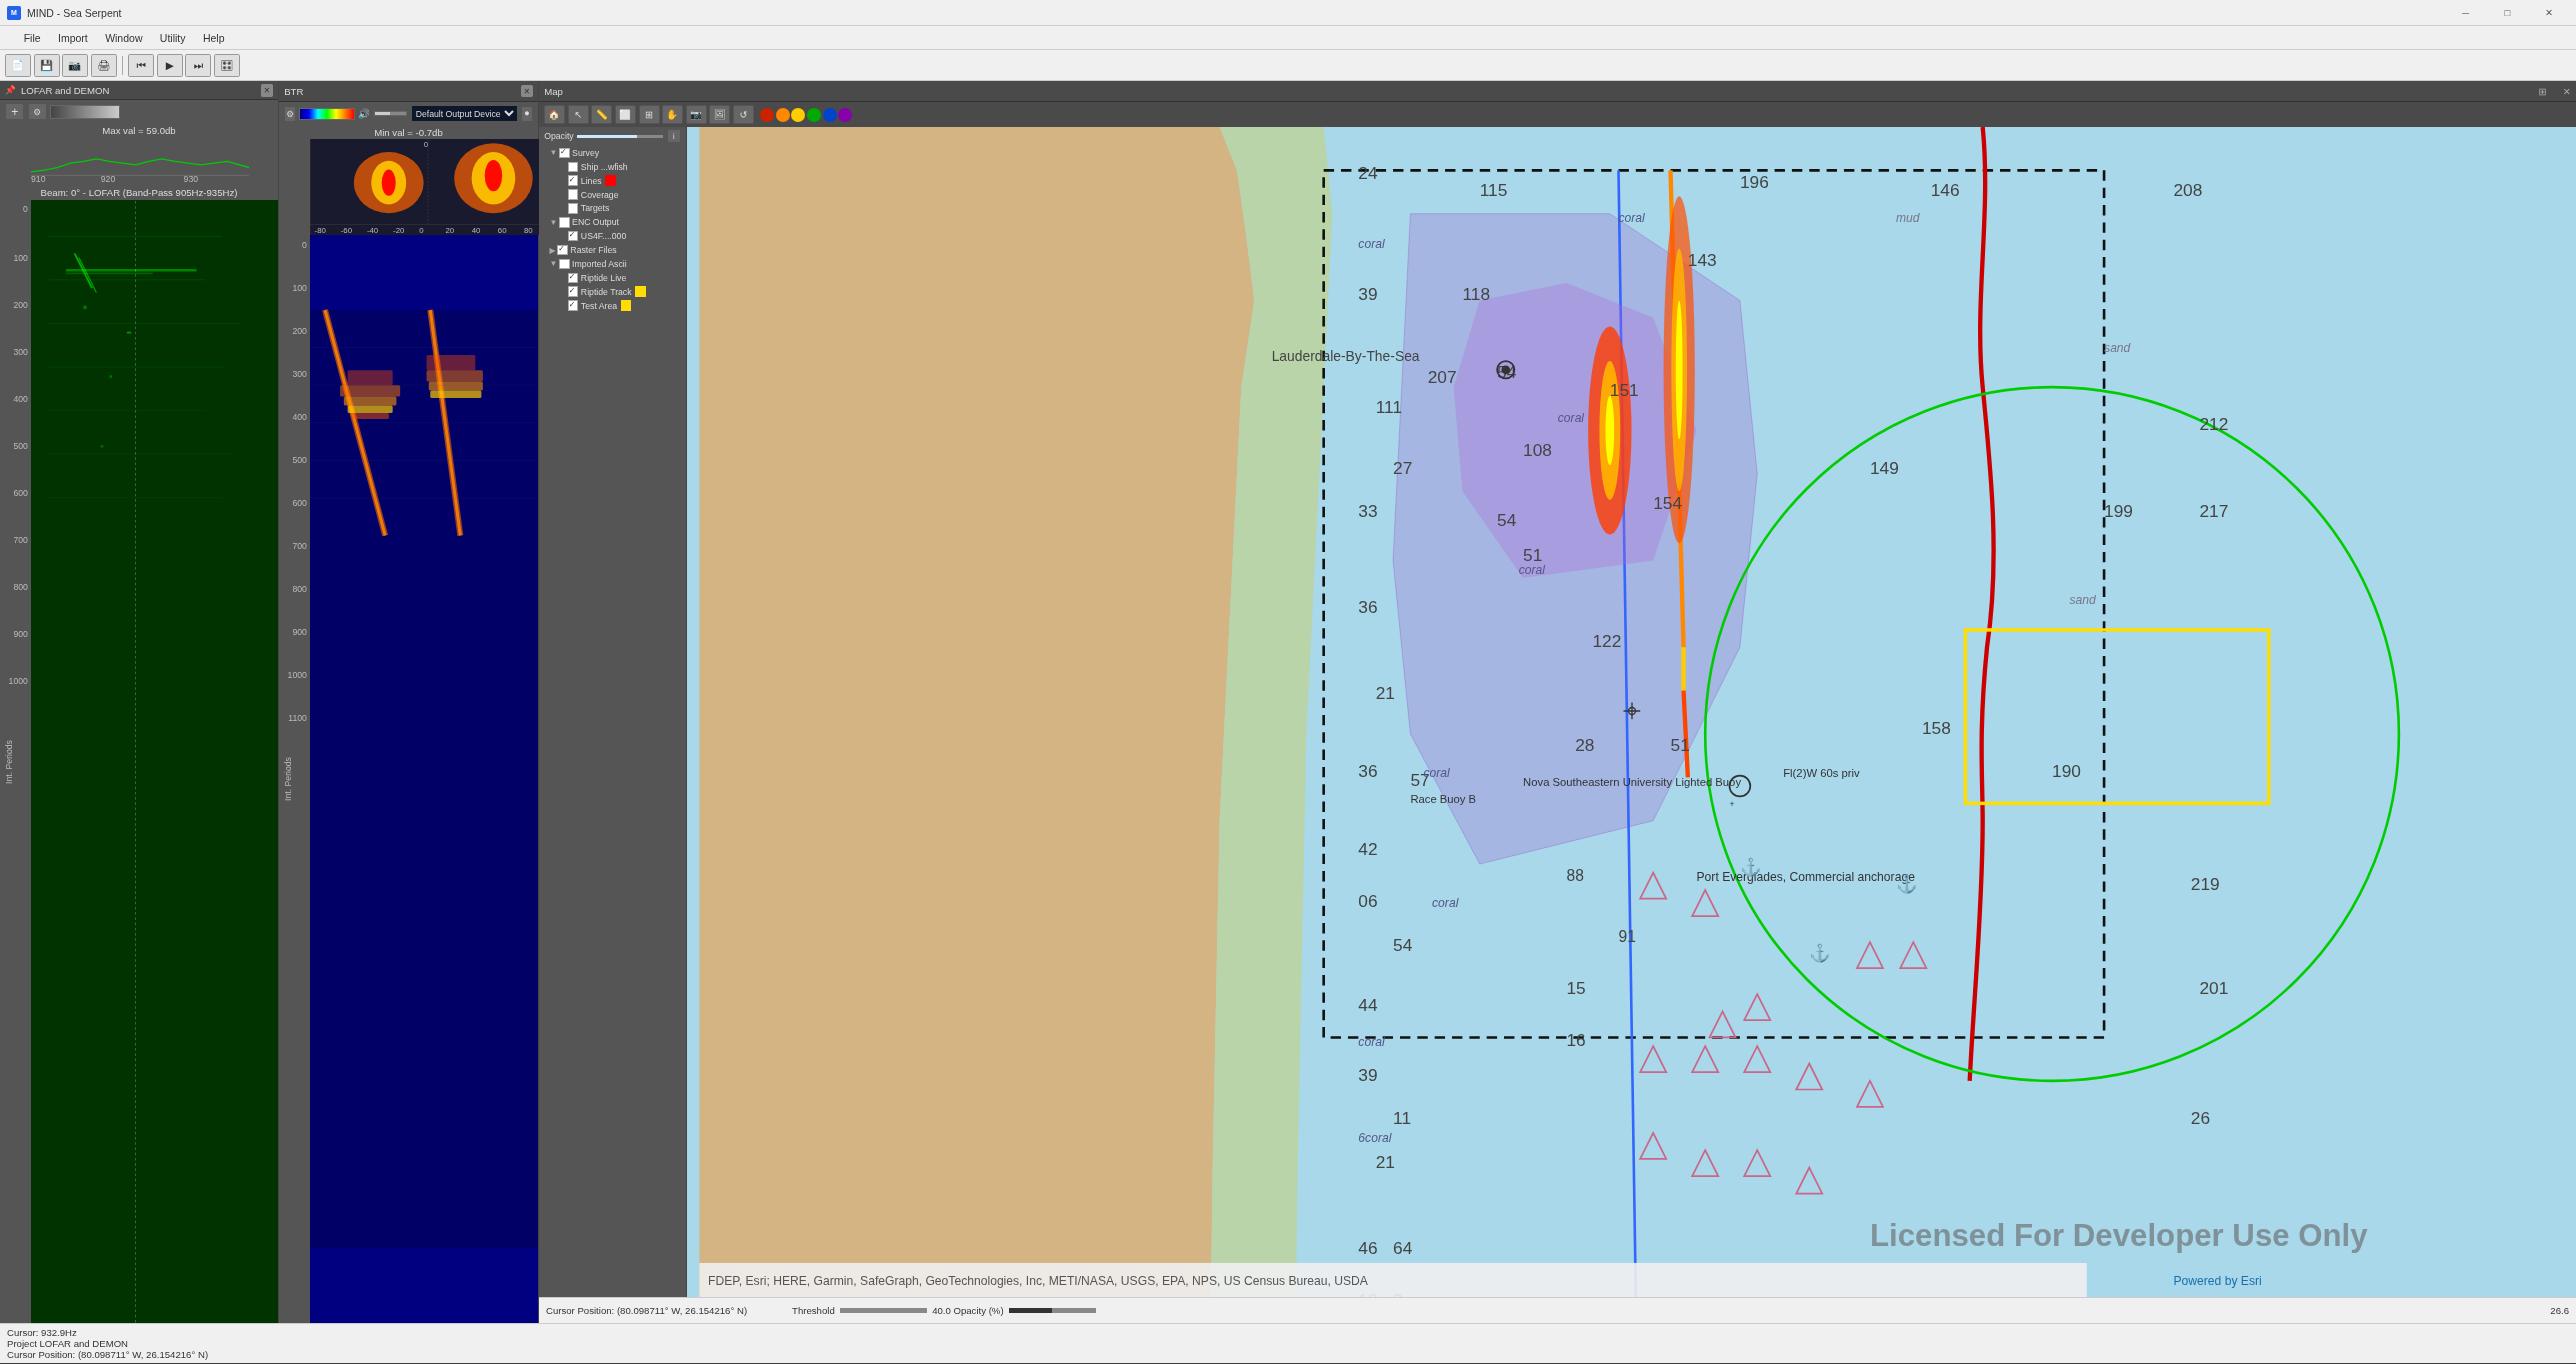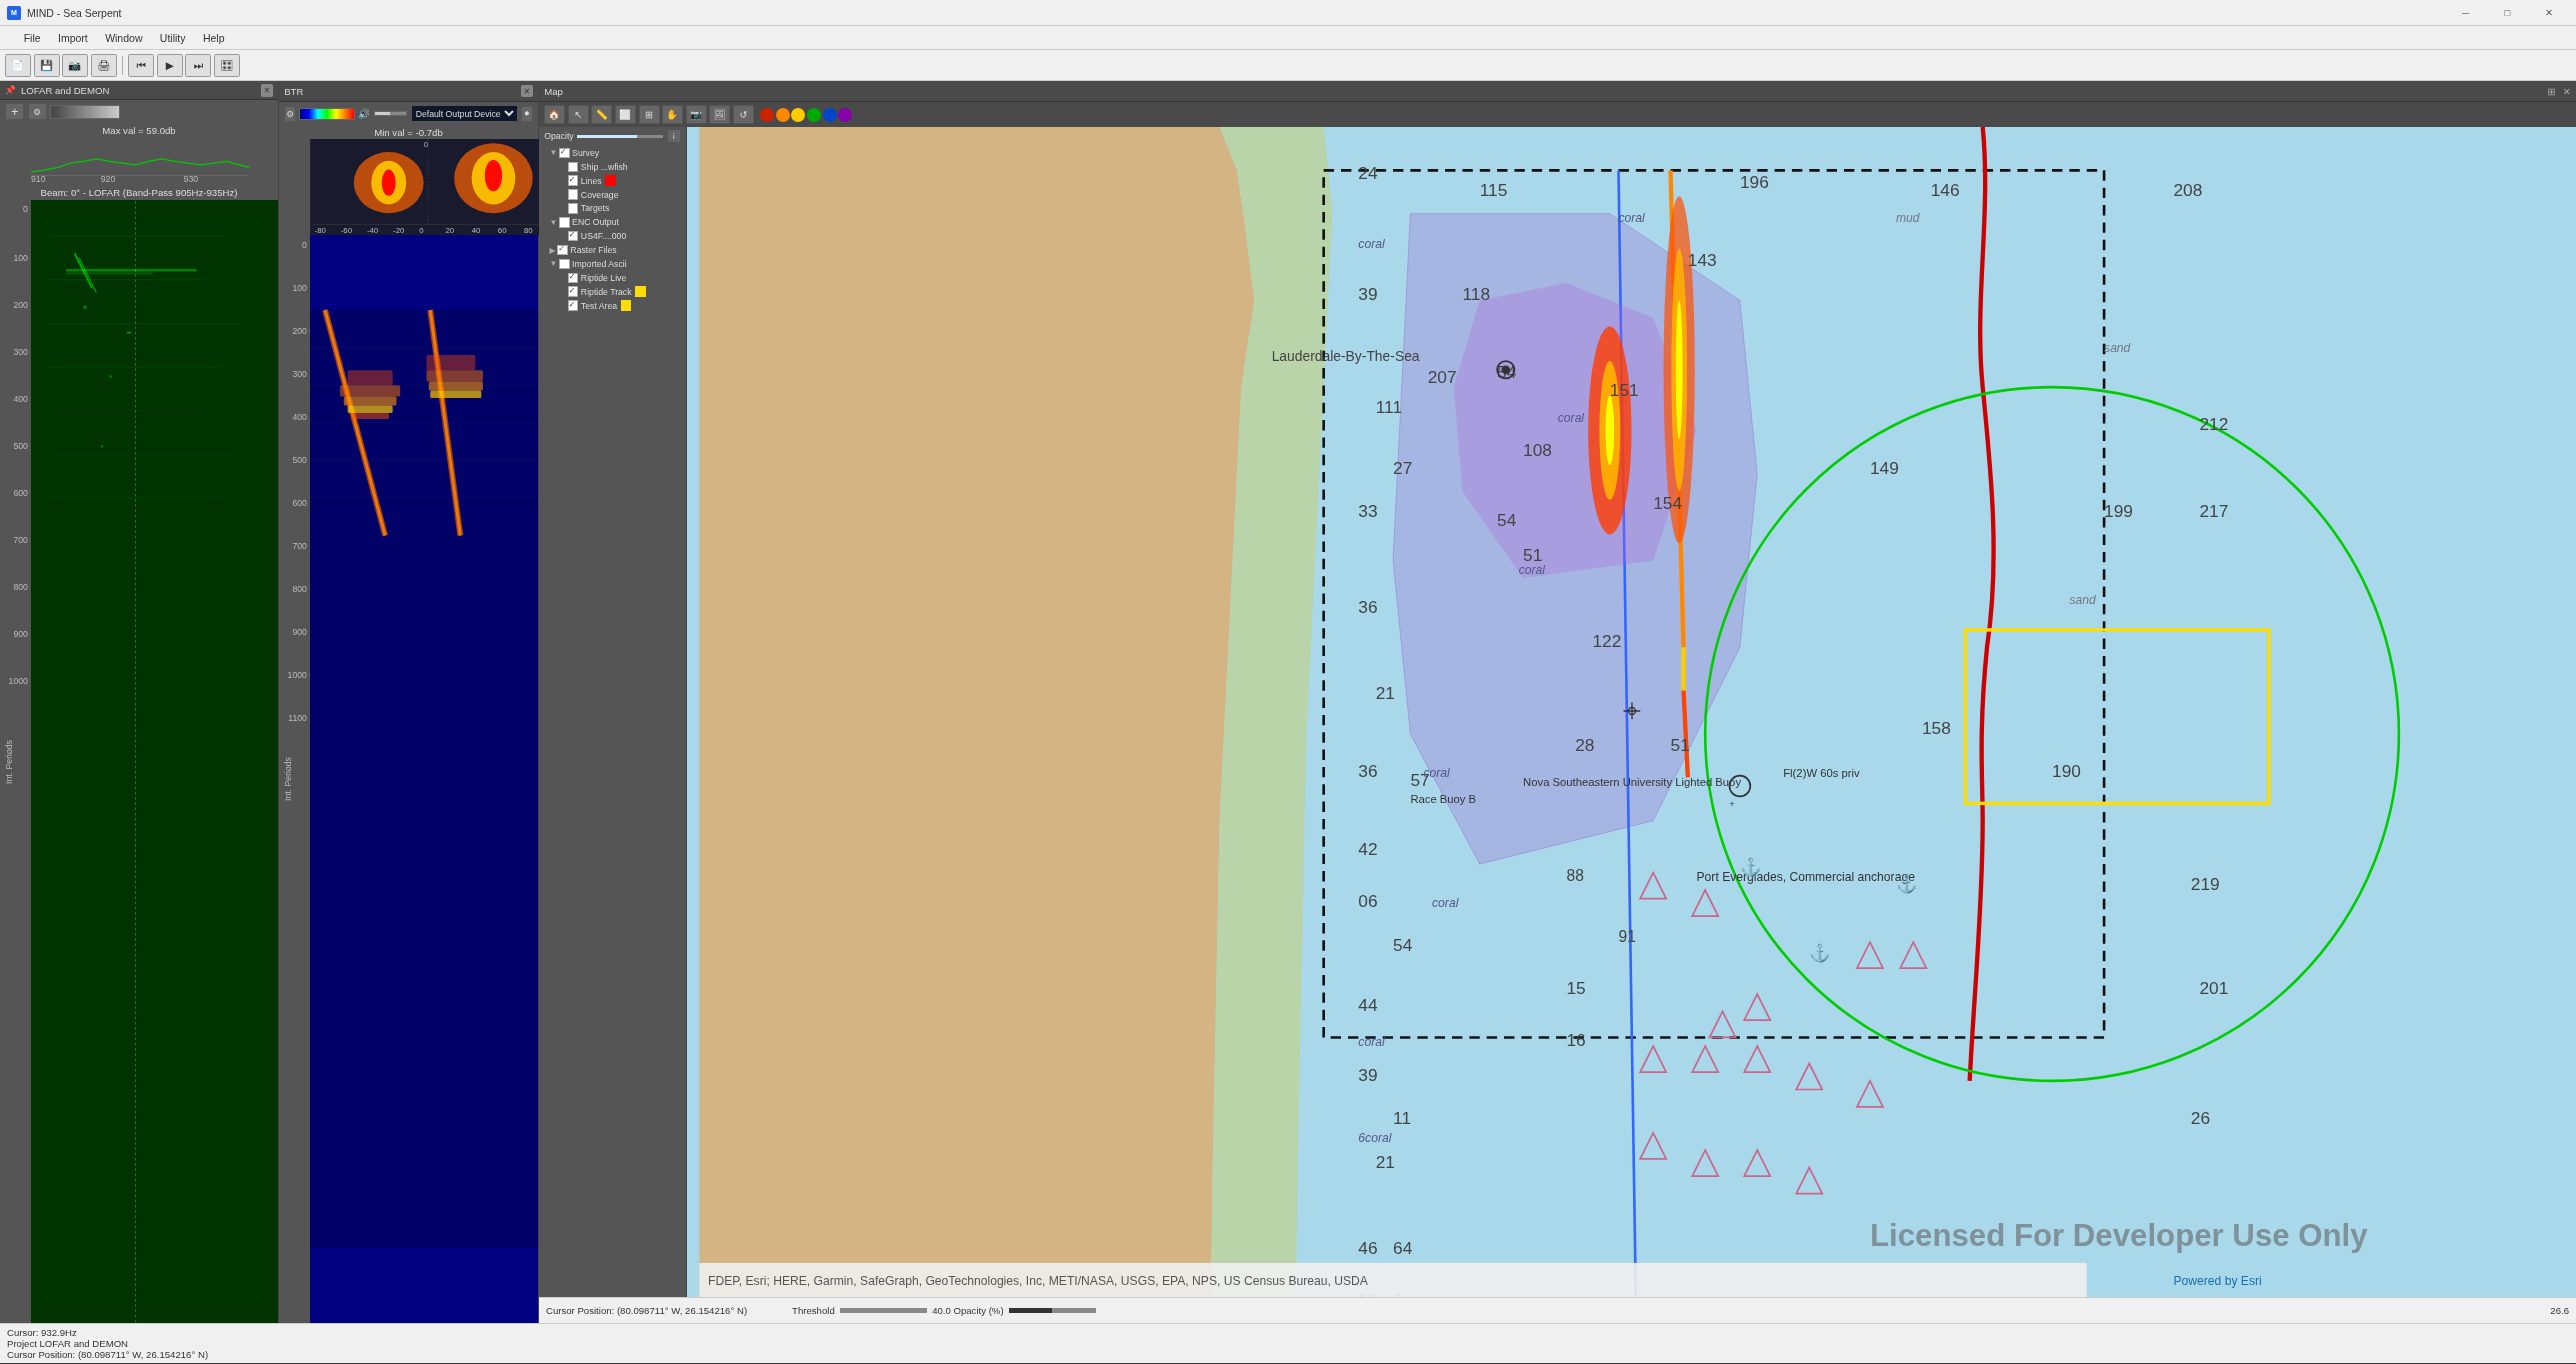--- a/index.html
+++ b/index.html
@@ -20,21 +20,21 @@
     .toolbar { background: #f0f0f0; height: 31px; display: flex; align-items: center; padding: 0 5.2px; border-bottom: 0.9px solid #ccc; gap: 2.6px; }
     .tb-btn { width: 26px; height: 23px; background: #e0e0e0; border: 0.9px solid #999; border-radius: 1.7px; cursor: pointer; display: flex; align-items: center; justify-content: center; font-size: 10.5px; color: #333; }
     .tb-separator { width: 0.9px; height: 19px; background: #aaa; margin: 0 2.6px; }
     .panel-header { background: #4a4a4a; height: 21px; display: flex; align-items: center; padding: 0 5.2px; gap: 3.5px; border-bottom: 0.9px solid #333; color: #ddd; font-size: 9.6px; }
     .panel-title { flex: 1; font-size: 9.6px; color: #ddd; }
     .panel-close { width: 12.2px; height: 12.2px; background: #888; border-radius: 1.7px; display: flex; align-items: center; justify-content: center; cursor: pointer; font-size: 7.9px; color: #333; }
     .panel-pin { width: 12.2px; height: 12.2px; display: flex; align-items: center; justify-content: center; cursor: pointer; font-size: 8.7px; color: #aaa; }
     .lofar-toolbar { display: flex; align-items: center; padding: 2.6px 5.2px; gap: 3.5px; background: #555; }
     .lofar-info { text-align: center; color: #ddd; font-size: 9.6px; padding: 1.7px; background: #555; }
     .lofar-sub { text-align: center; color: #ddd; font-size: 9.6px; padding: 1.7px; background: #555; }
-    .map-header { background: #4a4a4a; height: 21px; display: flex; align-items: center; padding: 0 5.2px; gap: 2px; border-bottom: 0.9px solid #333; color: #ddd; font-size: 9.6px; }
+    .map-header { background: #4a4a4a; height: 21px; display: flex; align-items: center; padding: 0 5.2px; gap: 11px; border-bottom: 0.9px solid #333; color: #ddd; font-size: 9.6px; }
 
     
     .layer-panel { width: 148px; background: #555; border-right: 0.9px solid #444; overflow-y: auto; }
     .opacity-row { display: flex; align-items: center; padding: 2.6px 5.2px; gap: 3.5px; font-size: 8.7px; color: #ddd; }
     .layer-item { display: flex; align-items: center; padding: 1.7px 3.5px; font-size: 8.7px; color: #ddd; cursor: pointer; }
     .layer-indent { padding-left: 10.5px; }
     .layer-indent2 { padding-left: 21px; }
     .cb { width: 10.5px; height: 10.5px; border: 0.9px solid #aaa; background: #fff; display: inline-block; margin-right: 2.6px; flex-shrink: 0; }
     .cb.checked { background: #fff; position: relative; }
     .cb.checked::after { content: '✓'; font-size: 7.9px; color: #333; position: absolute; top: -1.7px; left: 0; }

